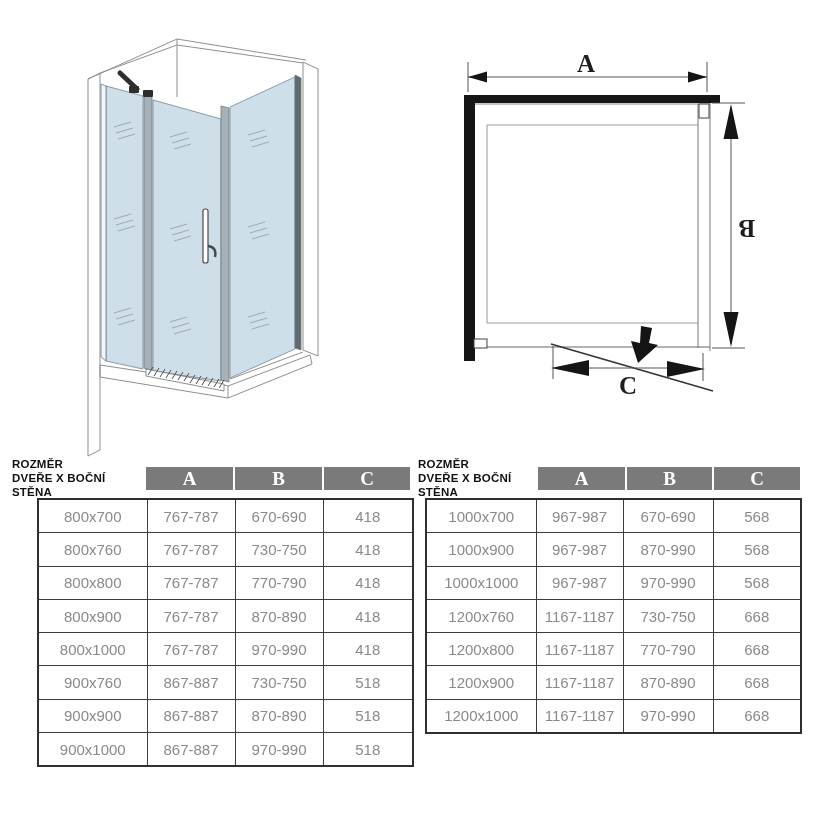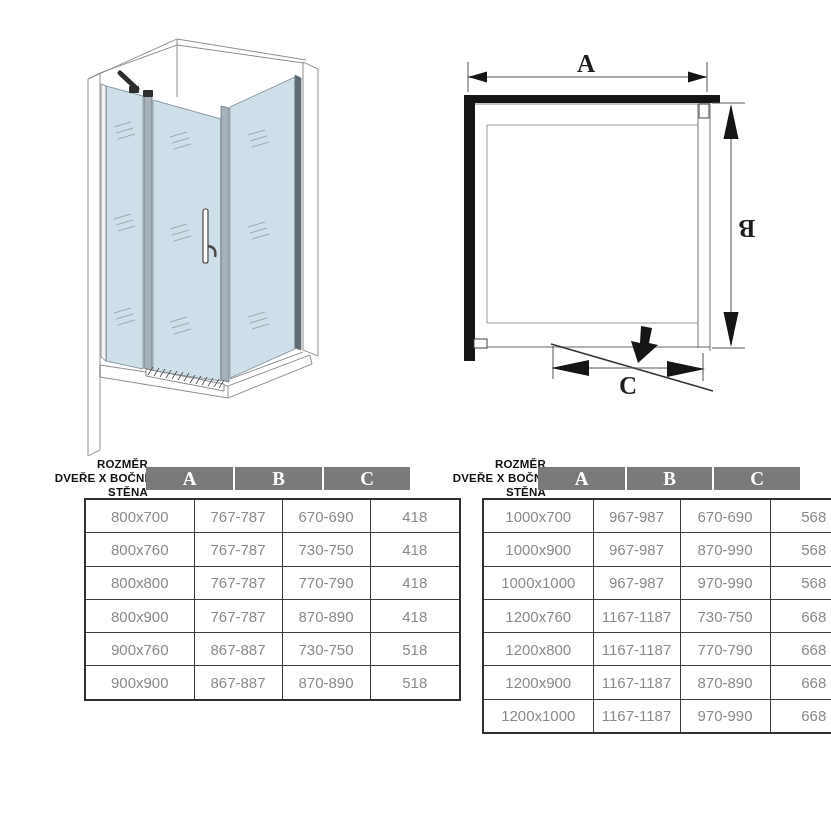--- a/index.html
+++ b/index.html
@@ -1,28 +1,28 @@
 <!DOCTYPE html>
 <html><head>
 <meta charset="utf-8">
 <style>
   html,body{margin:0;padding:0;background:#fff;}
   .canvas{position:relative;width:831px;height:834px;background:#fff;overflow:hidden;
           font-family:"Liberation Sans",sans-serif;}
   svg{position:absolute;overflow:visible;}
   .tbl{position:absolute;top:455px;width:406px;height:379px;}
-  .ttl{position:absolute;text-align:right;font-weight:bold;color:#111;
+  .ttl{position:absolute;text-align:left;font-weight:bold;color:#111;
        font-size:11.5px;line-height:14px;letter-spacing:.2px;}
   .heads{position:absolute;display:flex;gap:2px;}
   .hcell{height:23px;background:#7a7a7a;color:#fff;text-align:center;
          font-family:"Liberation Serif",serif;font-weight:bold;font-size:19px;line-height:23px;}
   table.grid{border-collapse:collapse;table-layout:fixed;position:absolute;}
   table.grid td{border:1px solid #3c3c3c;height:32.3px;text-align:center;vertical-align:middle;
          font-size:15px;color:#8a8a8a;padding:0;}
-  table.grid{border:2px solid #303030;margin-left:47px;}
+  table.grid{border:2px solid #303030;}
   text.dimlbl{font-family:"Liberation Serif",serif;font-size:25px;font-weight:600;fill:#1d1d1d;
          paint-order:stroke;stroke:#fff;stroke-width:4px;}
 </style>
 </head>
 <body>
 
 <div class="canvas">
 
   <svg style="left:80px;top:30px" width="250" height="375" viewBox="80 30 250 375">
     <defs>
@@ -163,46 +163,58 @@
             <td>770-790</td>
             <td>418</td>
           </tr>
         <tr>
             <td>800x900</td>
             <td>767-787</td>
             <td>870-890</td>
             <td>418</td>
           </tr>
         <tr>
+            <td>800x1000</td>
+            <td>767-787</td>
+            <td>970-990</td>
+            <td>418</td>
+          </tr>
+        <tr>
             <td>900x760</td>
             <td>867-887</td>
             <td>730-750</td>
             <td>518</td>
           </tr>
         <tr>
             <td>900x900</td>
             <td>867-887</td>
             <td>870-890</td>
             <td>518</td>
           </tr>
+        <tr>
+            <td>900x1000</td>
+            <td>867-887</td>
+            <td>970-990</td>
+            <td>518</td>
+          </tr>
       </tbody>
     </table>
   </section>
 
   <section class="tbl" style="left:418px">
     <div class="ttl" style="left:0px;top:2px;width:128px">
       <div>ROZMĚR</div>
       <div>DVEŘE X BOČNÍ STĚNA</div>
     </div>
     <div class="heads" style="left:120px;top:12px">
       <div class="hcell" style="width:87px">A</div>
       <div class="hcell" style="width:85px">B</div>
       <div class="hcell" style="width:86px">C</div>
     </div>
-    <table class="grid" style="left:17px;top:43px;width:375px">
+    <table class="grid" style="left:7px;top:43px;width:375px">
       <colgroup>
           <col style="width:110px">
           <col style="width:87px">
           <col style="width:90px">
           <col style="width:88px">
         </colgroup>
       <tbody>
         <tr>
             <td>1000x700</td>
             <td>967-987</td>

